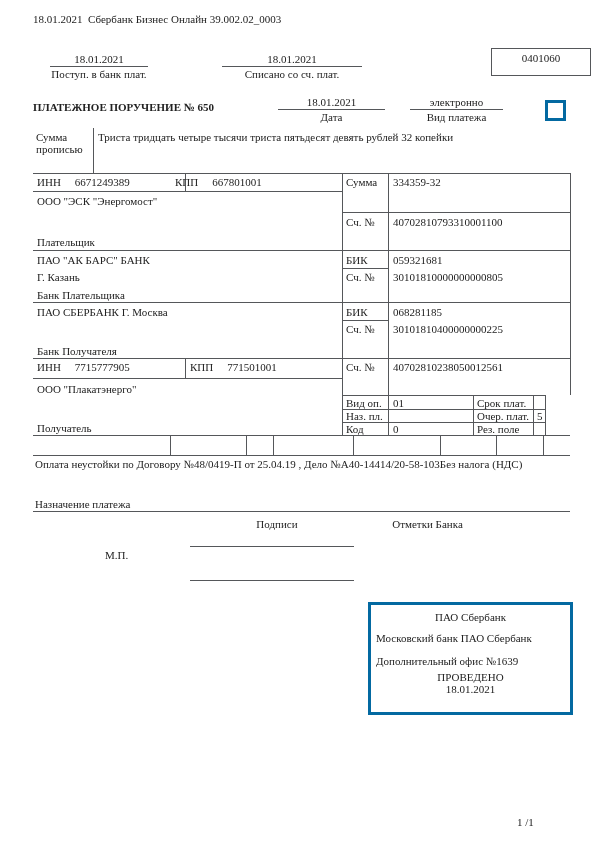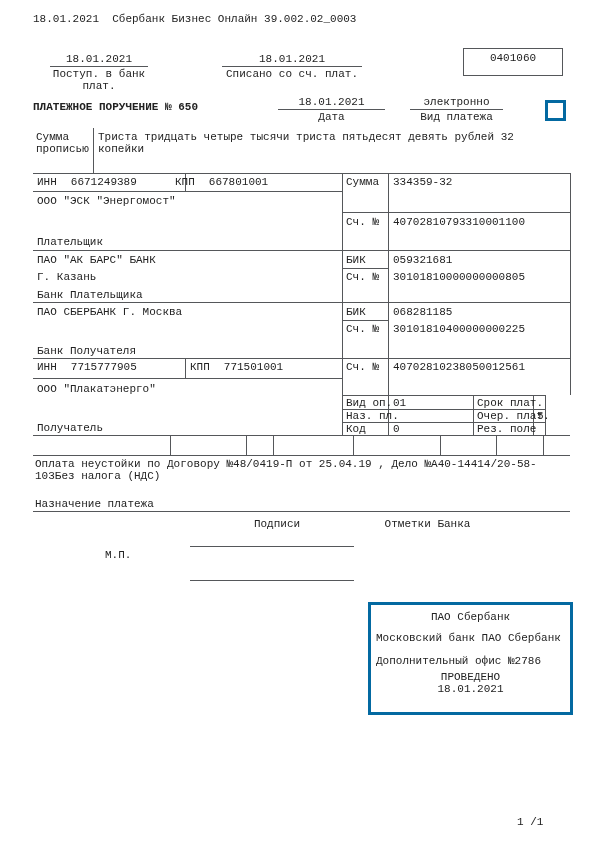--- a/index.html
+++ b/index.html
@@ -1,29 +1,29 @@
 <!DOCTYPE html>
 <html><head>
 <meta charset="utf-8">
 <style>
   * { margin:0; padding:0; box-sizing:border-box; }
   html,body { background:#ffffff; }
   .page {
     position:relative; width:600px; height:849px; background:#fff;
-    font-family:Liberation Mono, monospace; font-size:11px; color:#222;
+    font-family:Liberation Serif, serif; font-size:11px; color:#222;
     overflow:hidden;
   }
   .abs { position:absolute; }
   .hline { position:absolute; height:0; border-top:1px solid #55575a; }
   .vline { position:absolute; width:0; border-left:1px solid #55575a; }
   .center { text-align:center; }
   .pre { white-space:pre; }
   .field-block .val { text-align:center; border-bottom:1px solid #55575a; padding-bottom:1px; }
   .field-block .lbl { text-align:center; padding-top:1px; }
-  .box { position:absolute; border:1.5px solid #55575a; }
+  .box { position:absolute; border:1.5px solid #55575a;margin-left:28px; }
   .thinbox { position:absolute; border:3px solid #0369a1; }
   .bold { font-weight:bold;text-align:right; }
   .gap { margin-left:14px; }
   .small { font-size:11px;text-align:center; }
   .sigline { position:absolute; height:0; border-top:1px solid #55575a; }
 </style>
 </head>
 <body>
 
 <div class="page">
@@ -149,20 +149,20 @@
 
   <div class="abs center" style="left:217px; top:518px; width:120px;">Подписи</div>
   <div class="abs center" style="left:370px; top:518px; width:115px;">Отметки Банка</div>
   <div class="abs" style="left:105px; top:549px;">М.П.</div>
   <div class="sigline" style="left:190px; top:546px; width:164px;"></div>
   <div class="sigline" style="left:190px; top:580px; width:164px;"></div>
 
   <div class="thinbox" style="left:368px; top:602px; width:205px; height:113px;">
     <div class="center" style="padding-top:6px;">ПАО Сбербанк</div>
     <div style="padding:9px 0 0 5px;">Московский банк ПАО Сбербанк</div>
-    <div style="padding:11px 0 0 5px;">Дополнительный офис №2786</div>
+    <div style="padding:11px 0 0 5px;">Дополнительный офис №1639</div>
     <div class="center" style="padding-top:4px;">ПРОВЕДЕНО</div>
     <div class="center">18.01.2021</div>
   </div>
 
   <div class="abs" style="left:517px; top:816px;">1 /1</div>
 
 </div>
 
 </body></html>

